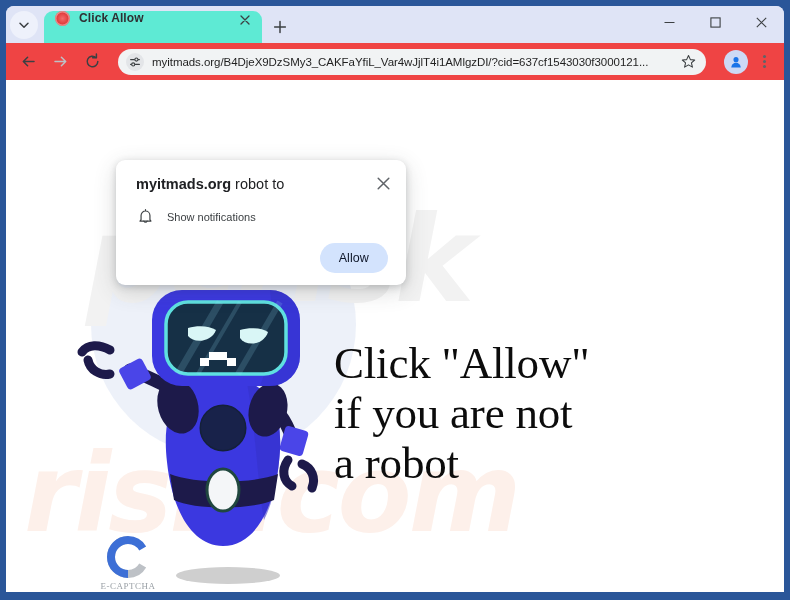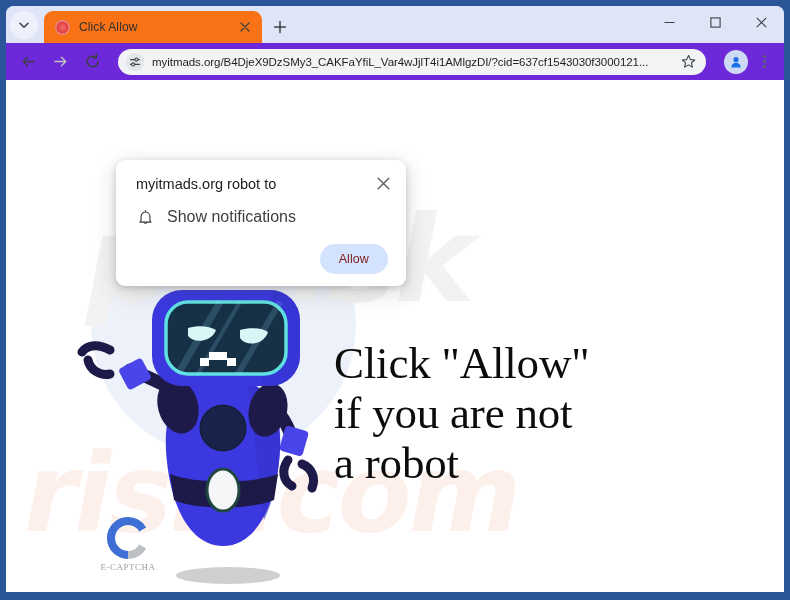--- a/index.html
+++ b/index.html
@@ -51,27 +51,27 @@
     justify-content: center;
     cursor: pointer;
   }
   #tab-search-button svg { display:block; }
 
   #tab-active {
     position: absolute;
     left: 38px; top: 5px;
     width: 218px;
     height: 32px;
-    background: #f97316;
+    background: #5eead4;
     border-radius: 9px 9px 0 0;
     display: flex;
-    align-items: center;
     padding: 0 8px 0 11px;
     box-sizing: border-box;
     cursor: pointer;
+    font-weight: bold;
   }
   #tab-favicon {
     width: 15px; height: 15px;
     border-radius: 50%;
     background: radial-gradient(circle at 50% 50%, #f26c6c 0%, #e23b3b 55%, #c32222 100%);
     flex: 0 0 auto;
     margin-right: 9px;
     box-shadow: inset 0 0 0 1.5px #ffffff66;
   }
   #tab-title {
@@ -115,21 +115,21 @@
     cursor: pointer;
   }
   #win-minimize { right: 92px; }
   #win-maximize { right: 46px; }
   #win-close    { right: 0px; }
 
   
   #toolbar {
     position: relative;
     height: 37px;
-    background: #6d28d9;
+    background: #ef4444;
     display: flex;
     align-items: center;
     padding: 0 8px;
     box-sizing: border-box;
   }
   .nav-btn {
     width: 28px; height: 28px;
     display: flex;
     align-items: center;
     justify-content: center;
@@ -258,21 +258,21 @@
     font-size: 45px;
     line-height: 50px;
     color: #0c0c0c;
     white-space: pre-line;
     letter-spacing: -.2px;
   }
 
   
   #captcha-logo {
     position: absolute;
-    left: 74px; top: 436px;
+    left: 74px; top: 455px;
     width: 96px;
     text-align: center;
   }
   #captcha-logo-mark { margin: 0 auto; display:block; }
   #captcha-logo-text {
     font-family: "Liberation Serif", "DejaVu Serif", serif;
     font-size: 9px;
     color: #9aa0a6;
     letter-spacing: .5px;
     margin-top: 2px;
@@ -306,52 +306,52 @@
     align-items: flex-start;
     padding: 0 12px 0 20px;
   }
   #dialog-title {
     flex: 1 1 auto;
     font-size: 14.5px;
     color: #202124;
     line-height: 19px;
     padding-top: 1px;
   }
-  #dialog-title .origin { font-weight: 400; }
+  #dialog-title .origin { font-weight: 700; }
   #dialog-close-button {
     width: 22px; height: 22px;
     flex: 0 0 auto;
     display: flex;
     align-items: center;
     justify-content: center;
     border-radius: 50%;
     cursor: pointer;
     margin-top: -2px;
   }
   #dialog-permission-row {
     display: flex;
     align-items: center;
     padding: 14px 20px 0 21px;
   }
   #bell-icon { flex: 0 0 auto; margin-right: 13px; }
   #dialog-permission-label {
-    font-size: 16px;
+    font-size: 11px;
     color: #3c4043;
   }
   #dialog-actions {
     display: flex;
     justify-content: flex-end;
     gap: 10px;
     padding: 18px 18px 2px 0;
   }
   .dialog-button {
     border: none;
     outline: none;
     background: #d3e3fd;
-    color: #7f1d1d;
+    color: #0f172a;
     font-family: "Liberation Sans", sans-serif;
     font-size: 12.5px;
     font-weight: 500;
     border-radius: 16px;
     height: 30px;
     padding: 0 19px;
     cursor: pointer;
     letter-spacing: .1px;
   }
 </style>

